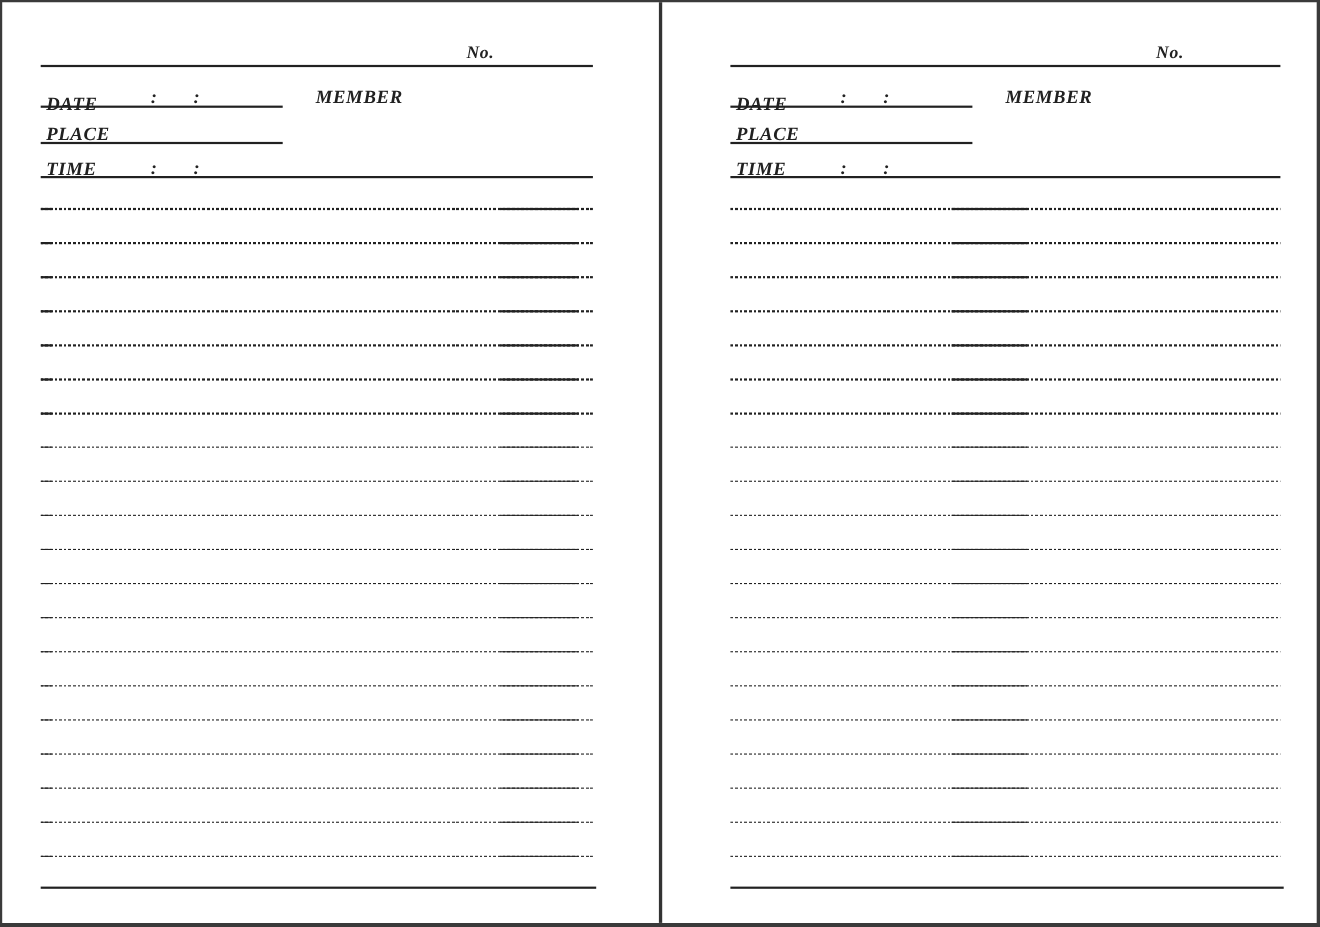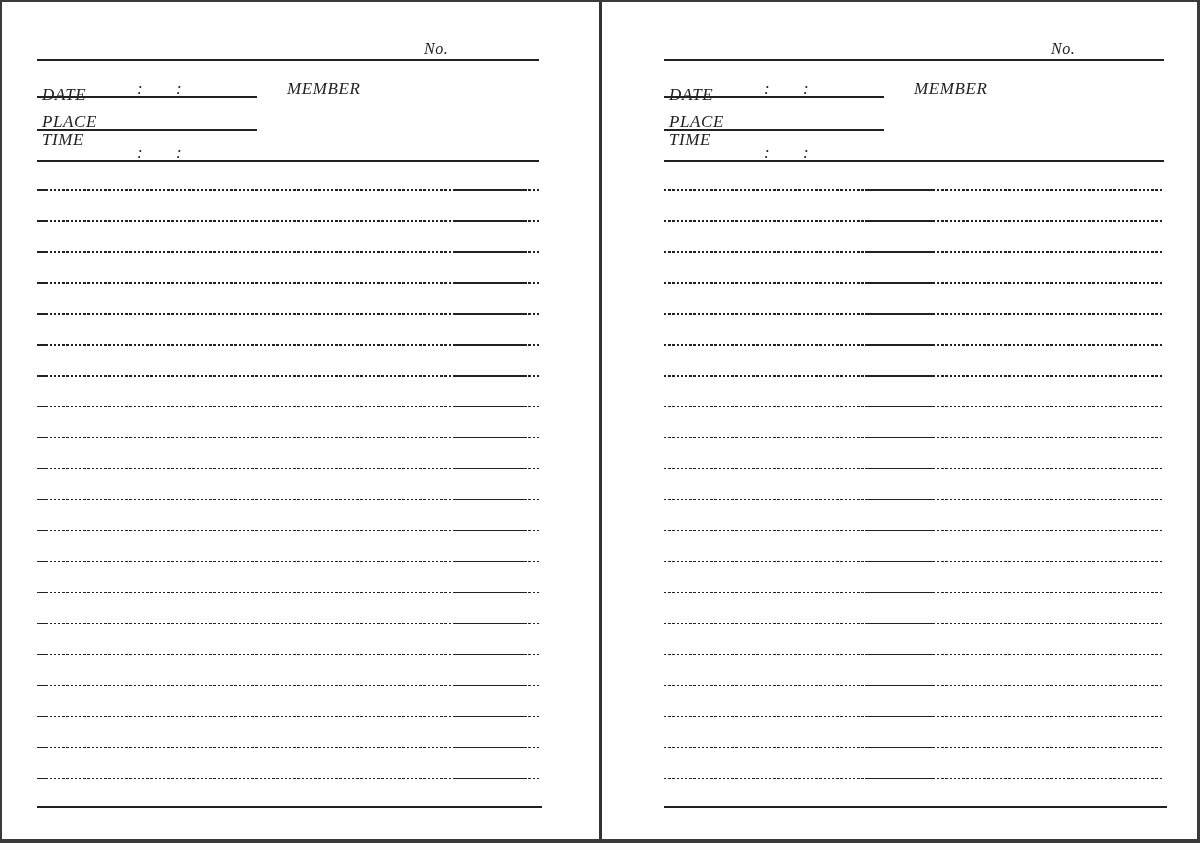--- a/index.html
+++ b/index.html
@@ -37,32 +37,32 @@
     width: 598px;
     height: 100%;
     --ink: #212121;
   }
   .page-left  { left: 0;     --x0: 35px; --lw: 502px; }
   .page-right { left: 600px; --x0: 62px; --lw: 500px; }
 
   .lbl {
     position: absolute;
     font-style: italic;
-    font-weight: 400;
+    font-weight: 700;
     font-size: 17px;
     color: var(--ink);
     letter-spacing: 0.6px;
     white-space: nowrap;
     line-height: 1;
   }
   .no-label    { left: calc(var(--x0) + 387px); top: 39px; font-size: 16px; }
   .date-label  { left: calc(var(--x0) + 5px);   top: 84px; }
   .member-label{ left: calc(var(--x0) + 250px); top: 78px; }
   .place-label { left: calc(var(--x0) + 5px);   top: 111px; }
-  .time-label  { left: calc(var(--x0) + 5px);   top: 129px; }
+  .time-label  { left: calc(var(--x0) + 5px);   top: 143px; }
   .colon-a { left: calc(var(--x0) + 100px); letter-spacing: 0; }
   .colon-b { left: calc(var(--x0) + 139px); letter-spacing: 0; }
   .row-date .colon { top: 78px; }
   .row-time .colon { top: 142px; }
 
   .hline {
     position: absolute;
     height: 1.6px;
     background: var(--ink);
   }

